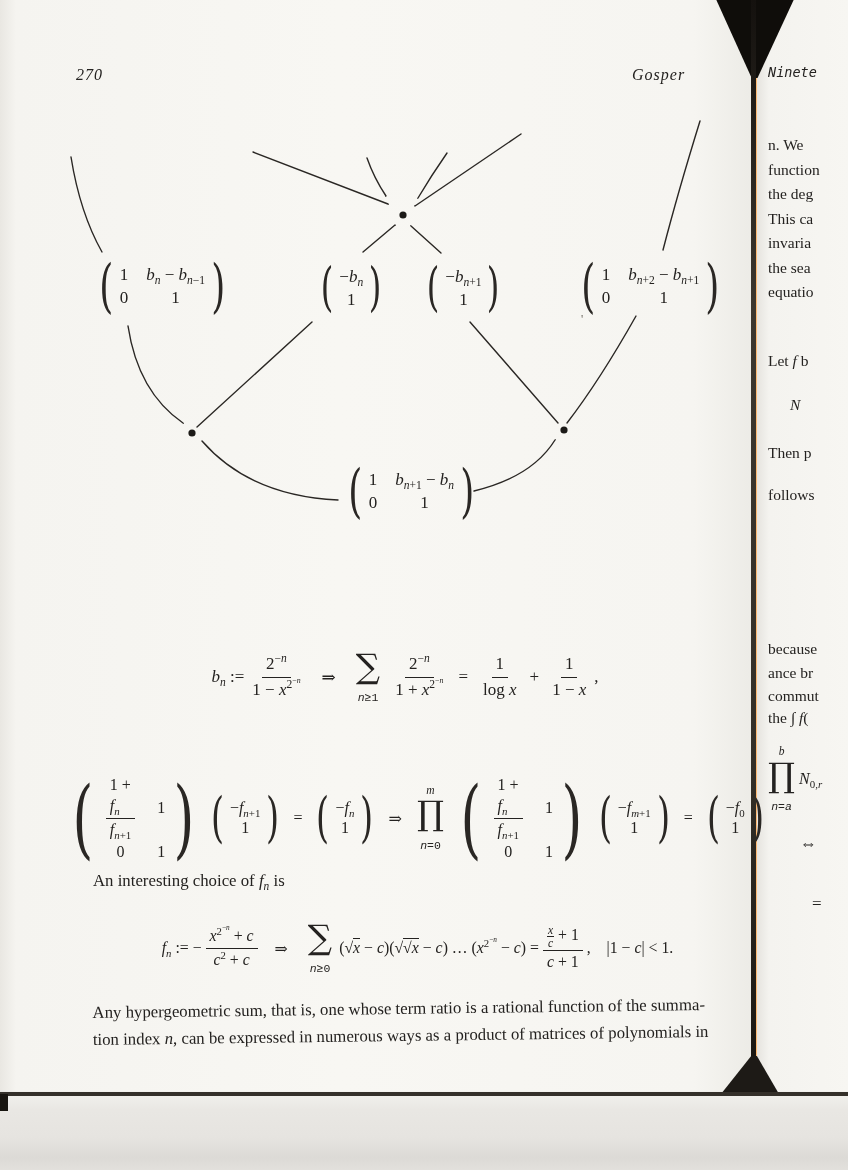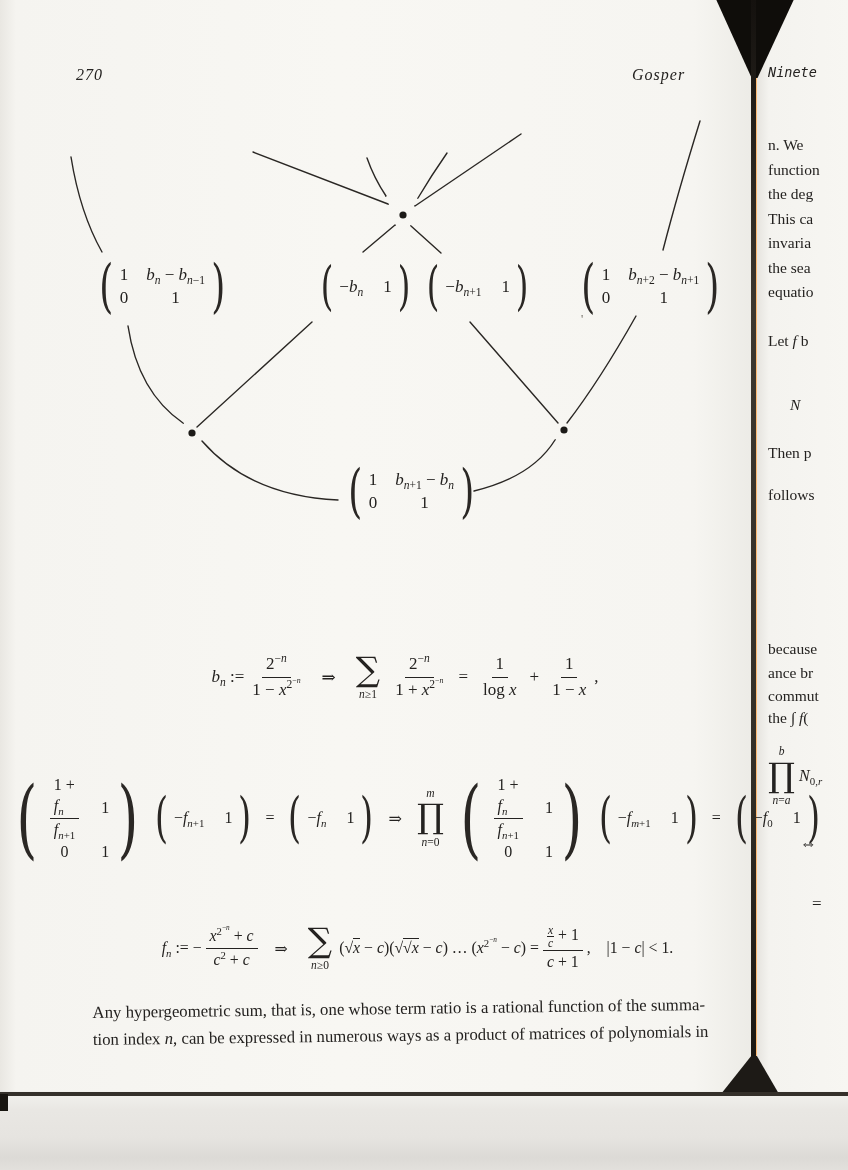--- a/index.html
+++ b/index.html
@@ -39,42 +39,42 @@
 
   
   i{font-style:italic;}
   sup,sub{font-size:68%;line-height:0;}
   .frac{display:inline-flex;flex-direction:column;align-items:center;margin:0 4px;line-height:1.3;}
   .frac .n{padding:0 4px 1px;border-bottom:1.3px solid #242220;}
   .frac .d{padding:1px 4px 0;}
   .bigop{display:inline-flex;flex-direction:column;align-items:center;line-height:1;margin:0 7px;}
   .bigop .op{font-size:34px;font-family:"DejaVu Serif",serif;line-height:.95;}
   .bigop .hi{font-size:11.5px;margin-bottom:1px;}
-  .bigop .lo{font-size:11.5px;margin-top:4px;}
+  .bigop .lo{font-size:11.5px;margin-top:10px;font-family:Liberation Mono, monospace;}
   .rel{margin:0 13px;}
   .eqs{margin:0 7px;}
   .plus{margin:0 5px;}
   .ol{border-top:1.1px solid #242220;}
   .tfrac{display:inline-flex;flex-direction:column;align-items:center;font-size:11.5px;line-height:1.05;vertical-align:middle;}
   .tfrac .tn{border-bottom:1px solid #242220;padding:0 1px;}
 
   
   .eqrow{position:absolute;display:flex;align-items:center;justify-content:center;font-size:17px;}
 
   
   .pmat{position:absolute;display:flex;align-items:center;font-size:17px;line-height:1.25;}
   .imat{display:inline-flex;align-items:center;margin:0 3px;}
   .br{font-family:"DejaVu Serif",serif;line-height:.8;transform:scaleX(.62);color:#2a2724;}
   .pm56 .br{font-size:58px;}
   .pm50 .br{font-size:52px;}
   .ibig .br{font-size:86px;}
   .ivec .br{font-size:54px;}
   .g2{display:grid;grid-template-columns:auto auto;column-gap:18px;row-gap:2px;
       justify-items:center;align-items:center;padding:0 2px;}
-  .col1{display:flex;flex-direction:row;align-items:center;gap:20px;padding:0 2px;}
+  .col1{display:flex;flex-direction:column;align-items:center;gap:2px;padding:0 2px;}
   .gap14{display:inline-block;width:14px;}
 
   .artifact{position:absolute;color:#6b675f;font-size:12px;}
 </style>
 </head>
 <body>
 
 <div class="scan">
 
   <div class="page-left"></div>
@@ -262,20 +262,21 @@
     <span class="imat ivec">
       <span class="br">(</span>
       <span class="col1">
           <span>−<i>f</i><sub>0</sub></span>
           <span>1</span>
         </span>
       <span class="br">)</span>
     </span>
   </div>
 
+  <div class="para single" style="top:867px">An interesting choice of <i>f<sub>n</sub></i> is</div>
 
   <div class="eqrow" style="top:903px;left:85px;width:665px;height:90px;font-size:15.8px">
     <span><i>f<sub>n</sub></i> := −</span>
     <span class="frac">
         <span class="n"><i>x</i><sup>2<sup>−<i>n</i></sup></sup> + <i>c</i></span>
         <span class="d"><i>c</i><sup>2</sup> + <i>c</i></span>
       </span>
     <span class="rel">⇒</span>
     <span class="bigop">
         <span class="op">∑</span>
@@ -297,21 +298,21 @@
     <div class="single">tion index <i>n</i>, can be expressed in numerous ways as a product of matrices of polynomials in</div>
   </div>
 
   <div class="rline" style="top:136px">n. We</div>
   <div class="rline" style="top:161px">function</div>
   <div class="rline" style="top:185px">the deg</div>
   <div class="rline" style="top:210px">This ca</div>
   <div class="rline" style="top:234px">invaria</div>
   <div class="rline" style="top:259px">the sea</div>
   <div class="rline" style="top:283px">equatio</div>
-  <div class="rline" style="top:332px">Let <i>f</i> b</div>
+  <div class="rline" style="top:352px">Let <i>f</i> b</div>
   <div class="rline" style="top:396px;left:790px"><i>N</i></div>
   <div class="rline" style="top:444px">Then p</div>
   <div class="rline" style="top:486px">follows</div>
   <div class="rline" style="top:640px">because</div>
   <div class="rline" style="top:664px">ance br</div>
   <div class="rline" style="top:687px">commut</div>
   <div class="rline" style="top:709px">the ∫ <i>f</i>(</div>
   <div class="rline" style="top:746px;display:flex;align-items:center">
     <span class="bigop" style="margin:0 4px 0 0">
       <span class="hi"><i>b</i></span>

